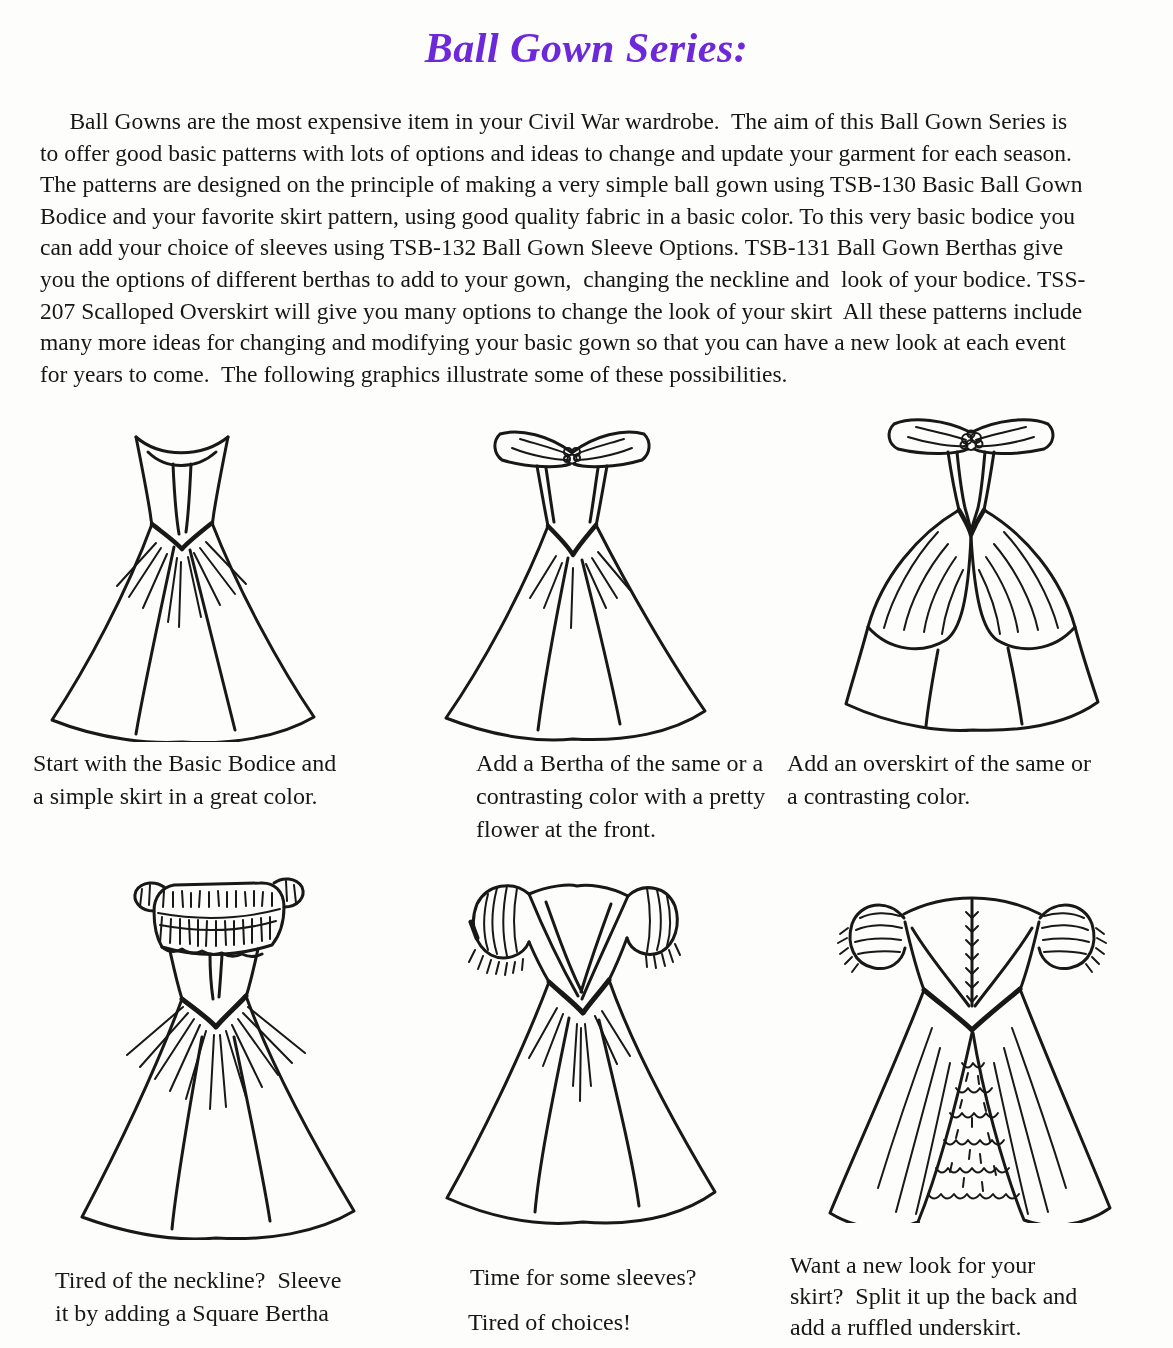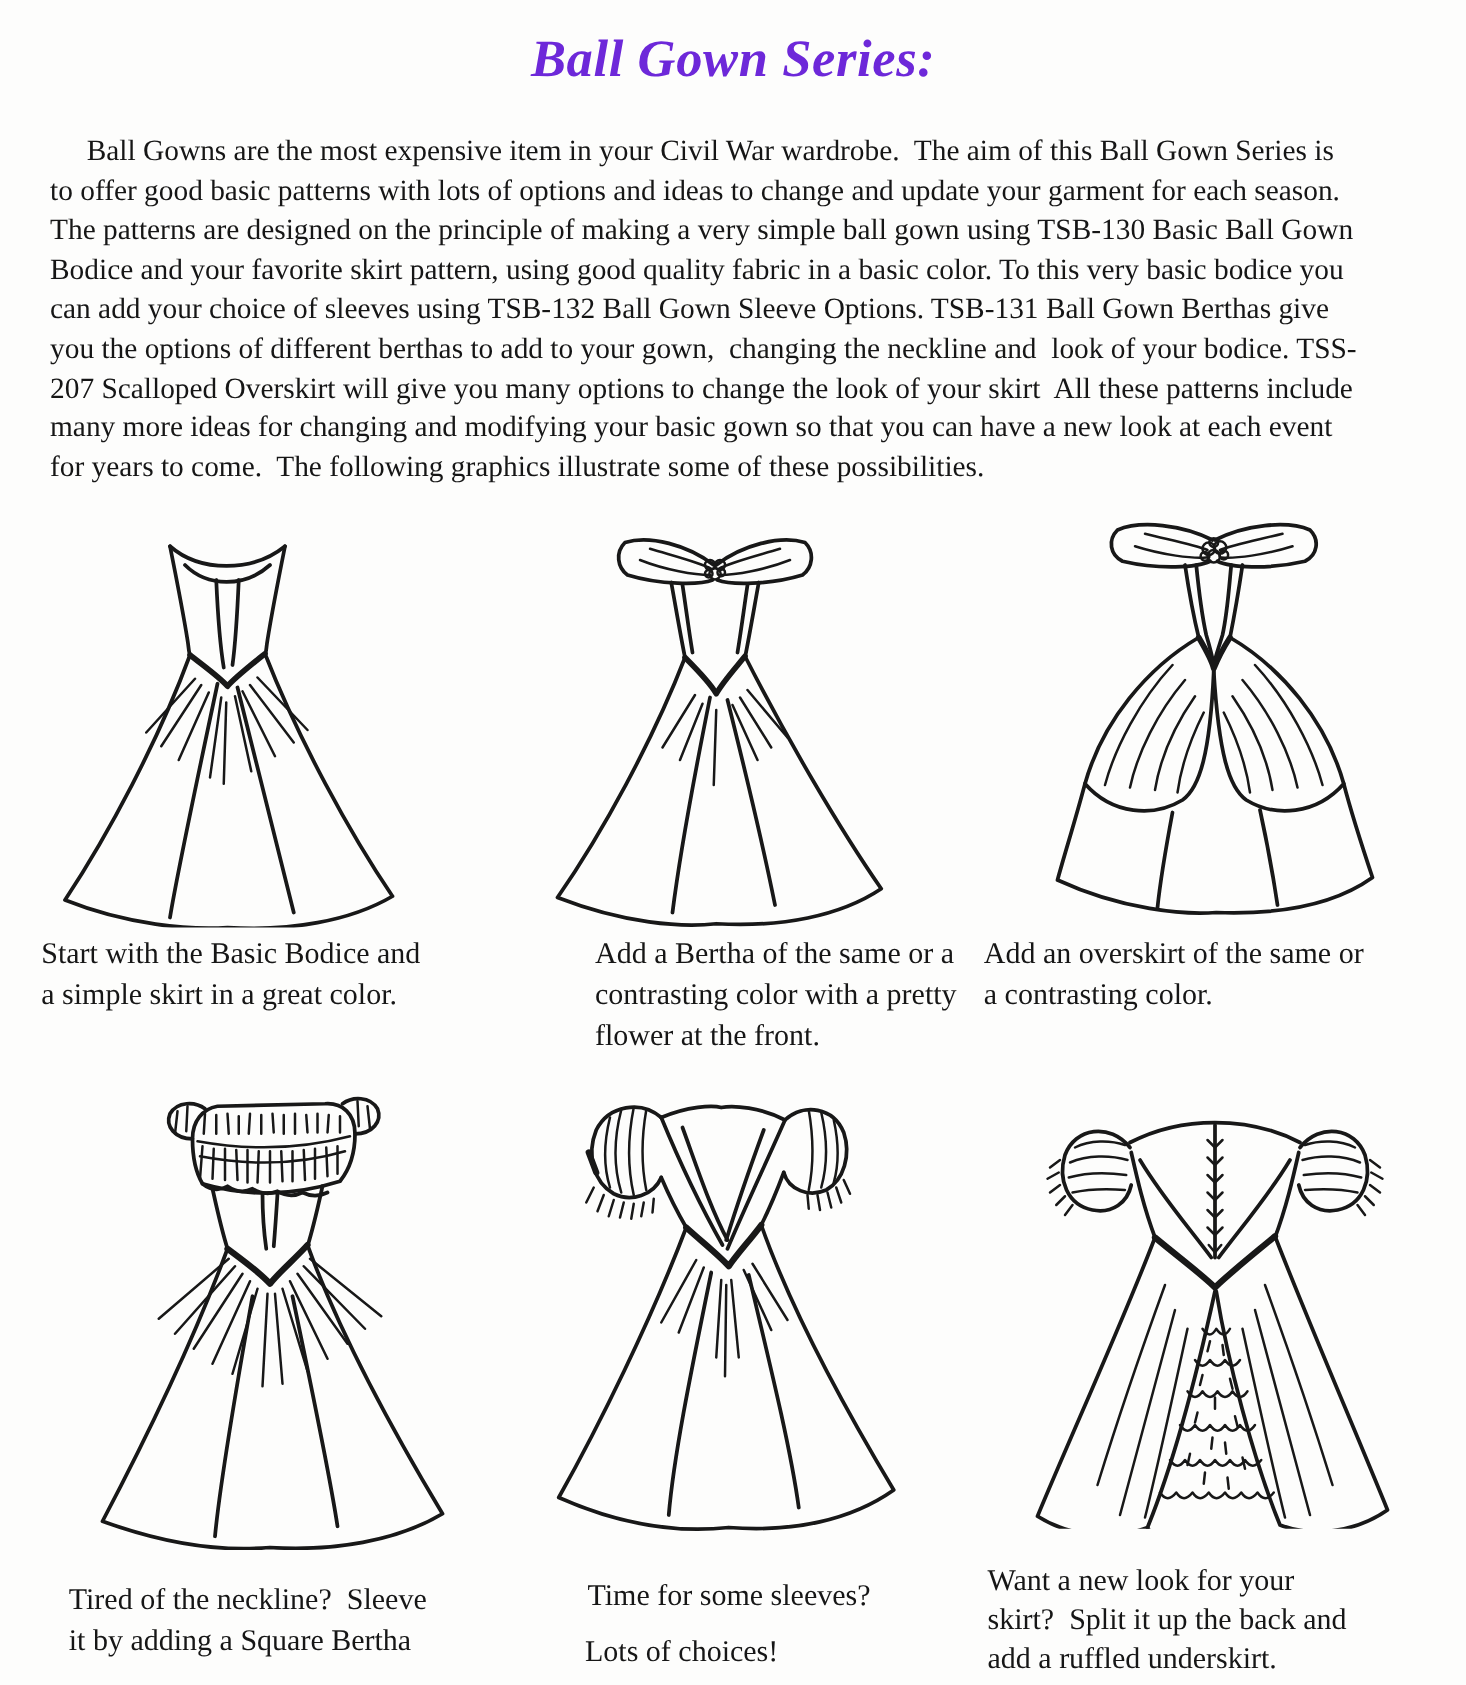--- a/index.html
+++ b/index.html
@@ -234,18 +234,18 @@
       </g>
       <g class="ink" stroke-width="3">
         <path d="M106,344 q8,14 16,3 q8,12 16,2 q8,12 16,2 q8,12 16,2 q8,12 16,2 q8,11 16,1"></path>
       </g>
     </svg>
   </figure>
 
   <div class="caption" style="left:55px;top:1264px;width:335px;">Tired of the neckline?  Sleeve
 it by adding a Square Bertha</div>
   <div class="caption" style="left:470px;top:1261px;width:300px;">Time for some sleeves?</div>
-  <div class="caption" style="left:468px;top:1306px;width:300px;">Lots of choices!</div>
+  <div class="caption" style="left:468px;top:1306px;width:300px;">Tired of choices!</div>
   <div class="caption tight" style="left:790px;top:1250px;width:350px;">Want a new look for your
 skirt?  Split it up the back and
 add a ruffled underskirt.</div>
 
 </div>
 
 </body></html>

